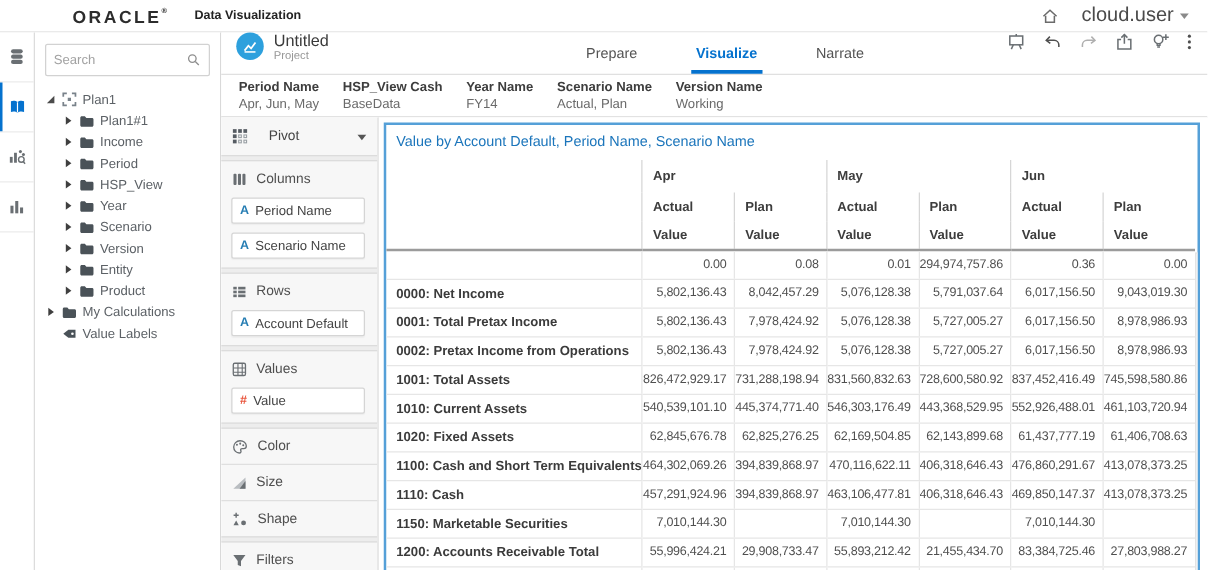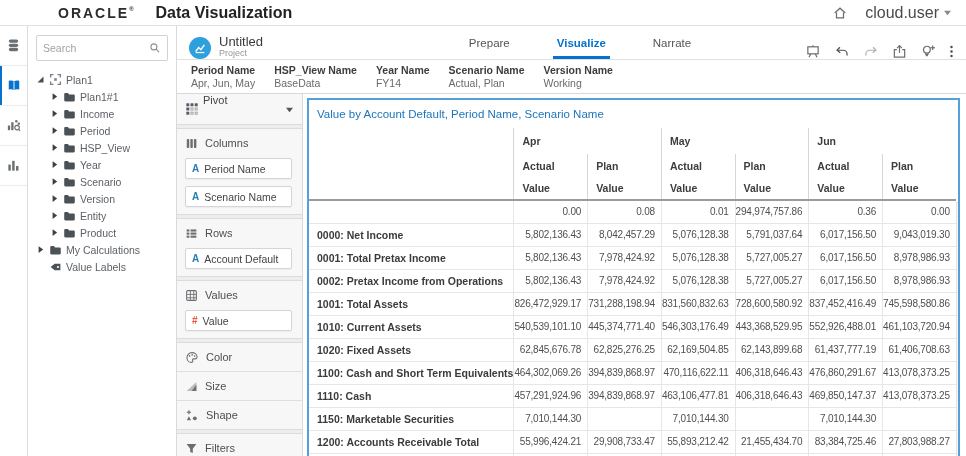--- a/index.html
+++ b/index.html
@@ -4,21 +4,21 @@
 <style>
   * { margin:0; padding:0; box-sizing:border-box; }
   html,body { width:966px; height:456px; overflow:hidden; }
   body { font-family:"Liberation Sans","DejaVu Sans",sans-serif; font-size:11px; color:#3d3d3d; background:#fff; }
   .app { width:966px; height:456px; display:flex; flex-direction:column; }
 
   
   .topbar { height:26px; flex:0 0 26px; display:flex; align-items:center; background:#fff; border-bottom:1px solid #e3e3e3; padding:0 14px 0 58px;text-align:center; }
   .brand { font-weight:bold; font-size:14px; letter-spacing:2px; color:#2c2c2c; display:flex; align-items:flex-start; }
   .brand sup { font-size:6px; margin-top:1px; letter-spacing:0; }
-  .apptitle { font-weight:bold; font-size:16px; color:#222; margin-left:22px; }
+  .apptitle { font-weight:bold; font-size:10px; color:#222; margin-left:22px; }
   .topbar .spacer { flex:1; }
   .topbar-right { display:flex; align-items:center; gap:6px; }
   .userwrap { display:flex; align-items:center; gap:4px; margin-left:12px; cursor:pointer; }
   .userlabel { font-size:16px; color:#4a4a4a; }
   .ic { display:inline-flex; align-items:center; justify-content:center; }
   .ic svg { display:block; }
 
   
   .main { flex:1; display:flex; min-height:0; }
 
@@ -34,21 +34,21 @@
   .searchbox input::placeholder { color:#a2a2a2; }
   .tree { margin-top:4px; }
   .tree-item { height:17px; display:flex; align-items:center; gap:4px; padding-left:8px; cursor:pointer; color:#5c6166; font-size:10.5px; white-space:nowrap; }
   .tree-item.lvl1 { padding-left:22px; }
   .caret-spacer { width:9px; flex:0 0 9px; }
 
   
   .rightcol { flex:1; display:flex; flex-direction:column; min-width:0; }
 
   
-  .projbar { height:34px; flex:0 0 34px; border-bottom:1px solid #e0e0e0; display:flex; align-items:flex-end; padding:0 8px 0 12px; position:relative; background:#fff; }
+  .projbar { height:34px; flex:0 0 34px; border-bottom:1px solid #e0e0e0; display:flex; align-items:flex-start; padding:0 8px 0 12px; position:relative; background:#fff; }
   .projicon { width:22px; height:22px; border-radius:50%; background:#2da0dd; display:flex; align-items:center; justify-content:center; flex:0 0 22px; }
   .projtext { margin-left:8px; line-height:1.1; }
   .projtitle { font-size:13px; color:#3a3a3a; }
   .projsub { font-size:9px; color:#979797; }
   .tabs { position:absolute; left:0; right:0; top:0; bottom:0; display:flex; align-items:stretch; justify-content:center; gap:30px; pointer-events:none; }
   .tab { pointer-events:auto; display:flex; align-items:center; font-size:11.5px; color:#545454; cursor:pointer; position:relative;margin-left:17px; }
   .tab.active { color:#0572ce; font-weight:bold; }
   .tab.active::after { content:""; position:absolute; left:-4px; right:-4px; bottom:0; height:3px; background:#0572ce; }
   .projtools { margin-left:auto; display:flex; align-items:center; gap:13px; padding-right:4px; position:relative; z-index:2; }
   .toolbtn { cursor:pointer; display:flex; }
@@ -58,21 +58,21 @@
   .filterbar { height:34px; flex:0 0 34px; border-bottom:1px solid #d9d9d9; display:flex; align-items:center; gap:19px; padding:0 14px; background:#fff; }
   .fchip { line-height:13px; cursor:pointer; white-space:nowrap; }
   .fchip .fname { font-weight:bold; font-size:10.5px; color:#3d3d3d; }
   .fchip .fval { font-size:10.5px; color:#6a6a6a; }
 
   
   .content { flex:1; display:flex; min-height:0; background:#fff; }
 
   
   .grammar { width:126px; flex:0 0 126px; background:#f7f7f7; border-right:1px solid #d9d9d9; overflow:hidden; font-size:11px; }
-  .viz-type { height:30px; display:flex; gap:4px; padding:0 8px; cursor:pointer; }
+  .viz-type { height:30px; display:flex; align-items:center; gap:16px; padding:0 8px; cursor:pointer; }
   .viz-type .lbl { color:#444; }
   .viz-type .dd { margin-left:auto; }
   .gsep-thick { height:5px; background:#ededed; border-top:1px solid #dcdcdc; border-bottom:1px solid #dcdcdc; }
   .gsep-thin { height:0; border-top:1px solid #dfdfdf; margin:0; }
   .gsection-h { height:28px; display:flex; align-items:center; gap:7px; padding:0 8px; color:#4f4f4f; }
   .pill { margin:1px 10px 7px 8px; height:21px; background:#fff; border:1px solid #d5d5d5; border-radius:2px; display:flex; align-items:center; gap:5px; padding:0 6px; cursor:pointer; box-shadow:0 1px 1px rgba(0,0,0,.04); }
   .pill .pfx { font-weight:bold; font-size:10px; }
   .pill.attribute .pfx { color:#267db3; }
   .pill.measure .pfx { color:#e9573f; }
   .pill .plbl { font-size:10.5px; color:#444; white-space:nowrap; }
@@ -417,21 +417,21 @@
             </span>
           </div>
       </div>
 
       <div class="filterbar" id="filterbar">
           <div class="fchip">
             <div class="fname">Period Name</div>
             <div class="fval">Apr, Jun, May</div>
           </div>
           <div class="fchip">
-            <div class="fname">HSP_View Name</div>
+            <div class="fname">HSP_View Cash</div>
             <div class="fval">BaseData</div>
           </div>
           <div class="fchip">
             <div class="fname">Year Name</div>
             <div class="fval">FY14</div>
           </div>
           <div class="fchip">
             <div class="fname">Scenario Name</div>
             <div class="fval">Actual, Plan</div>
           </div>

